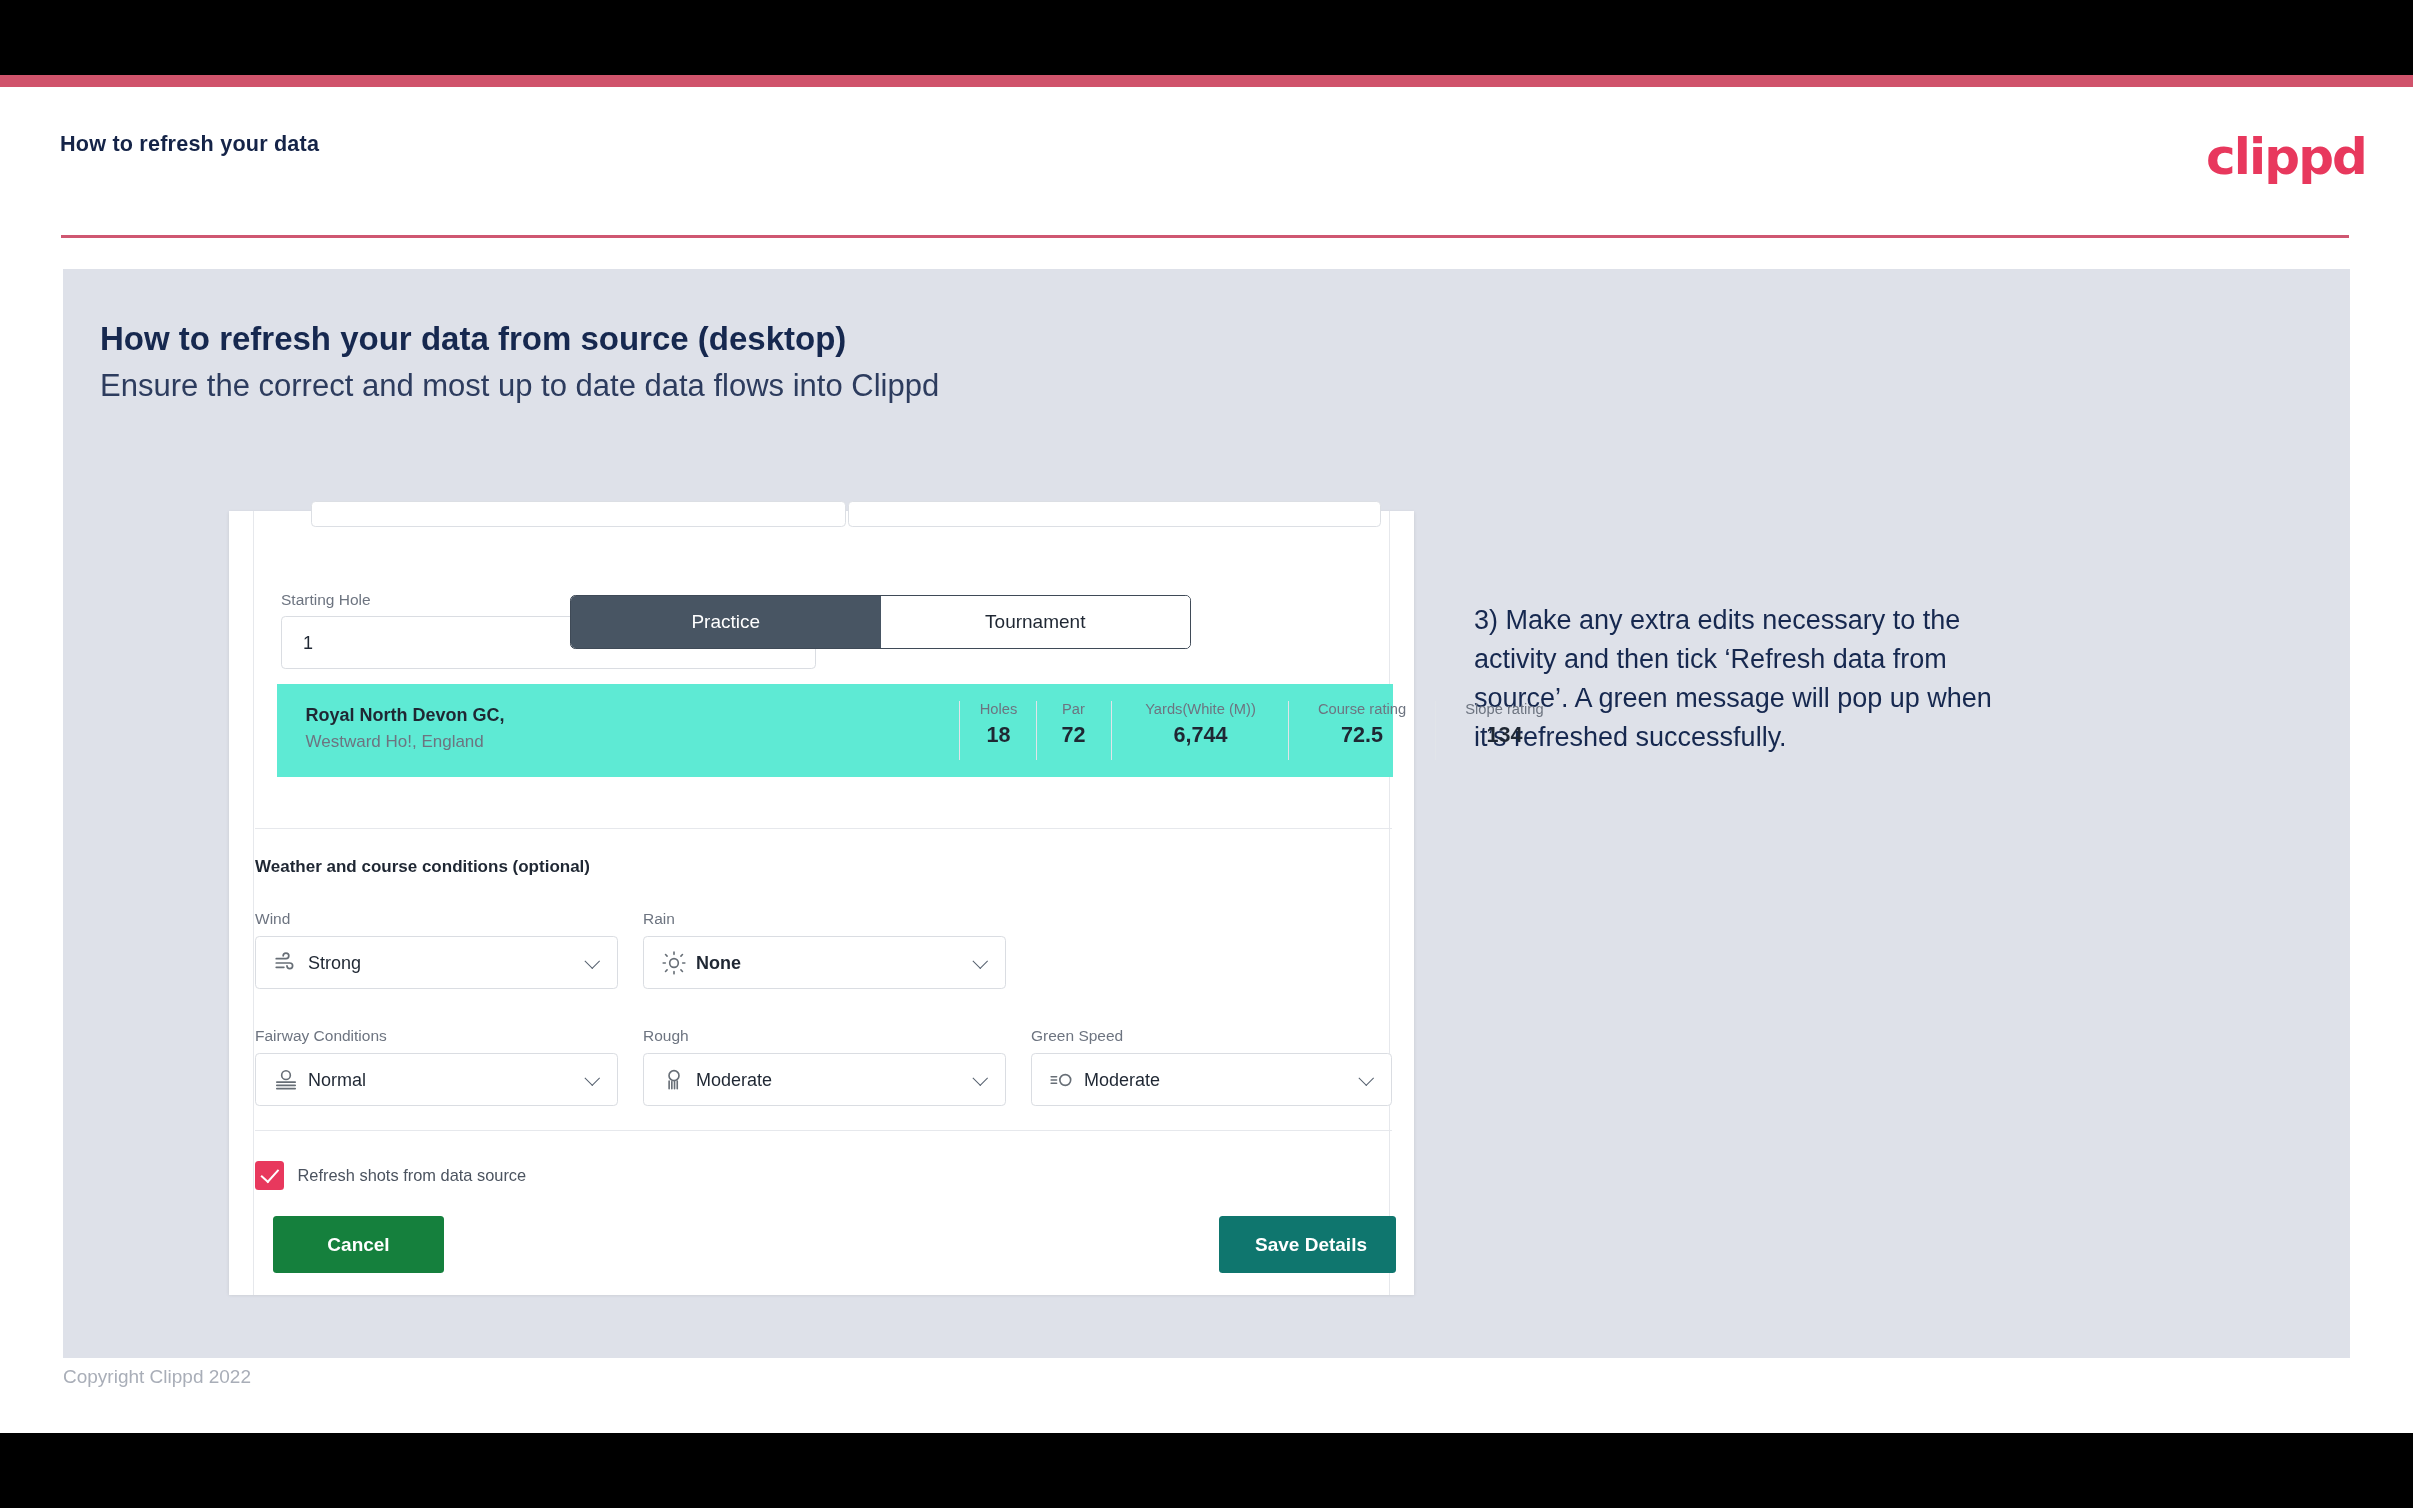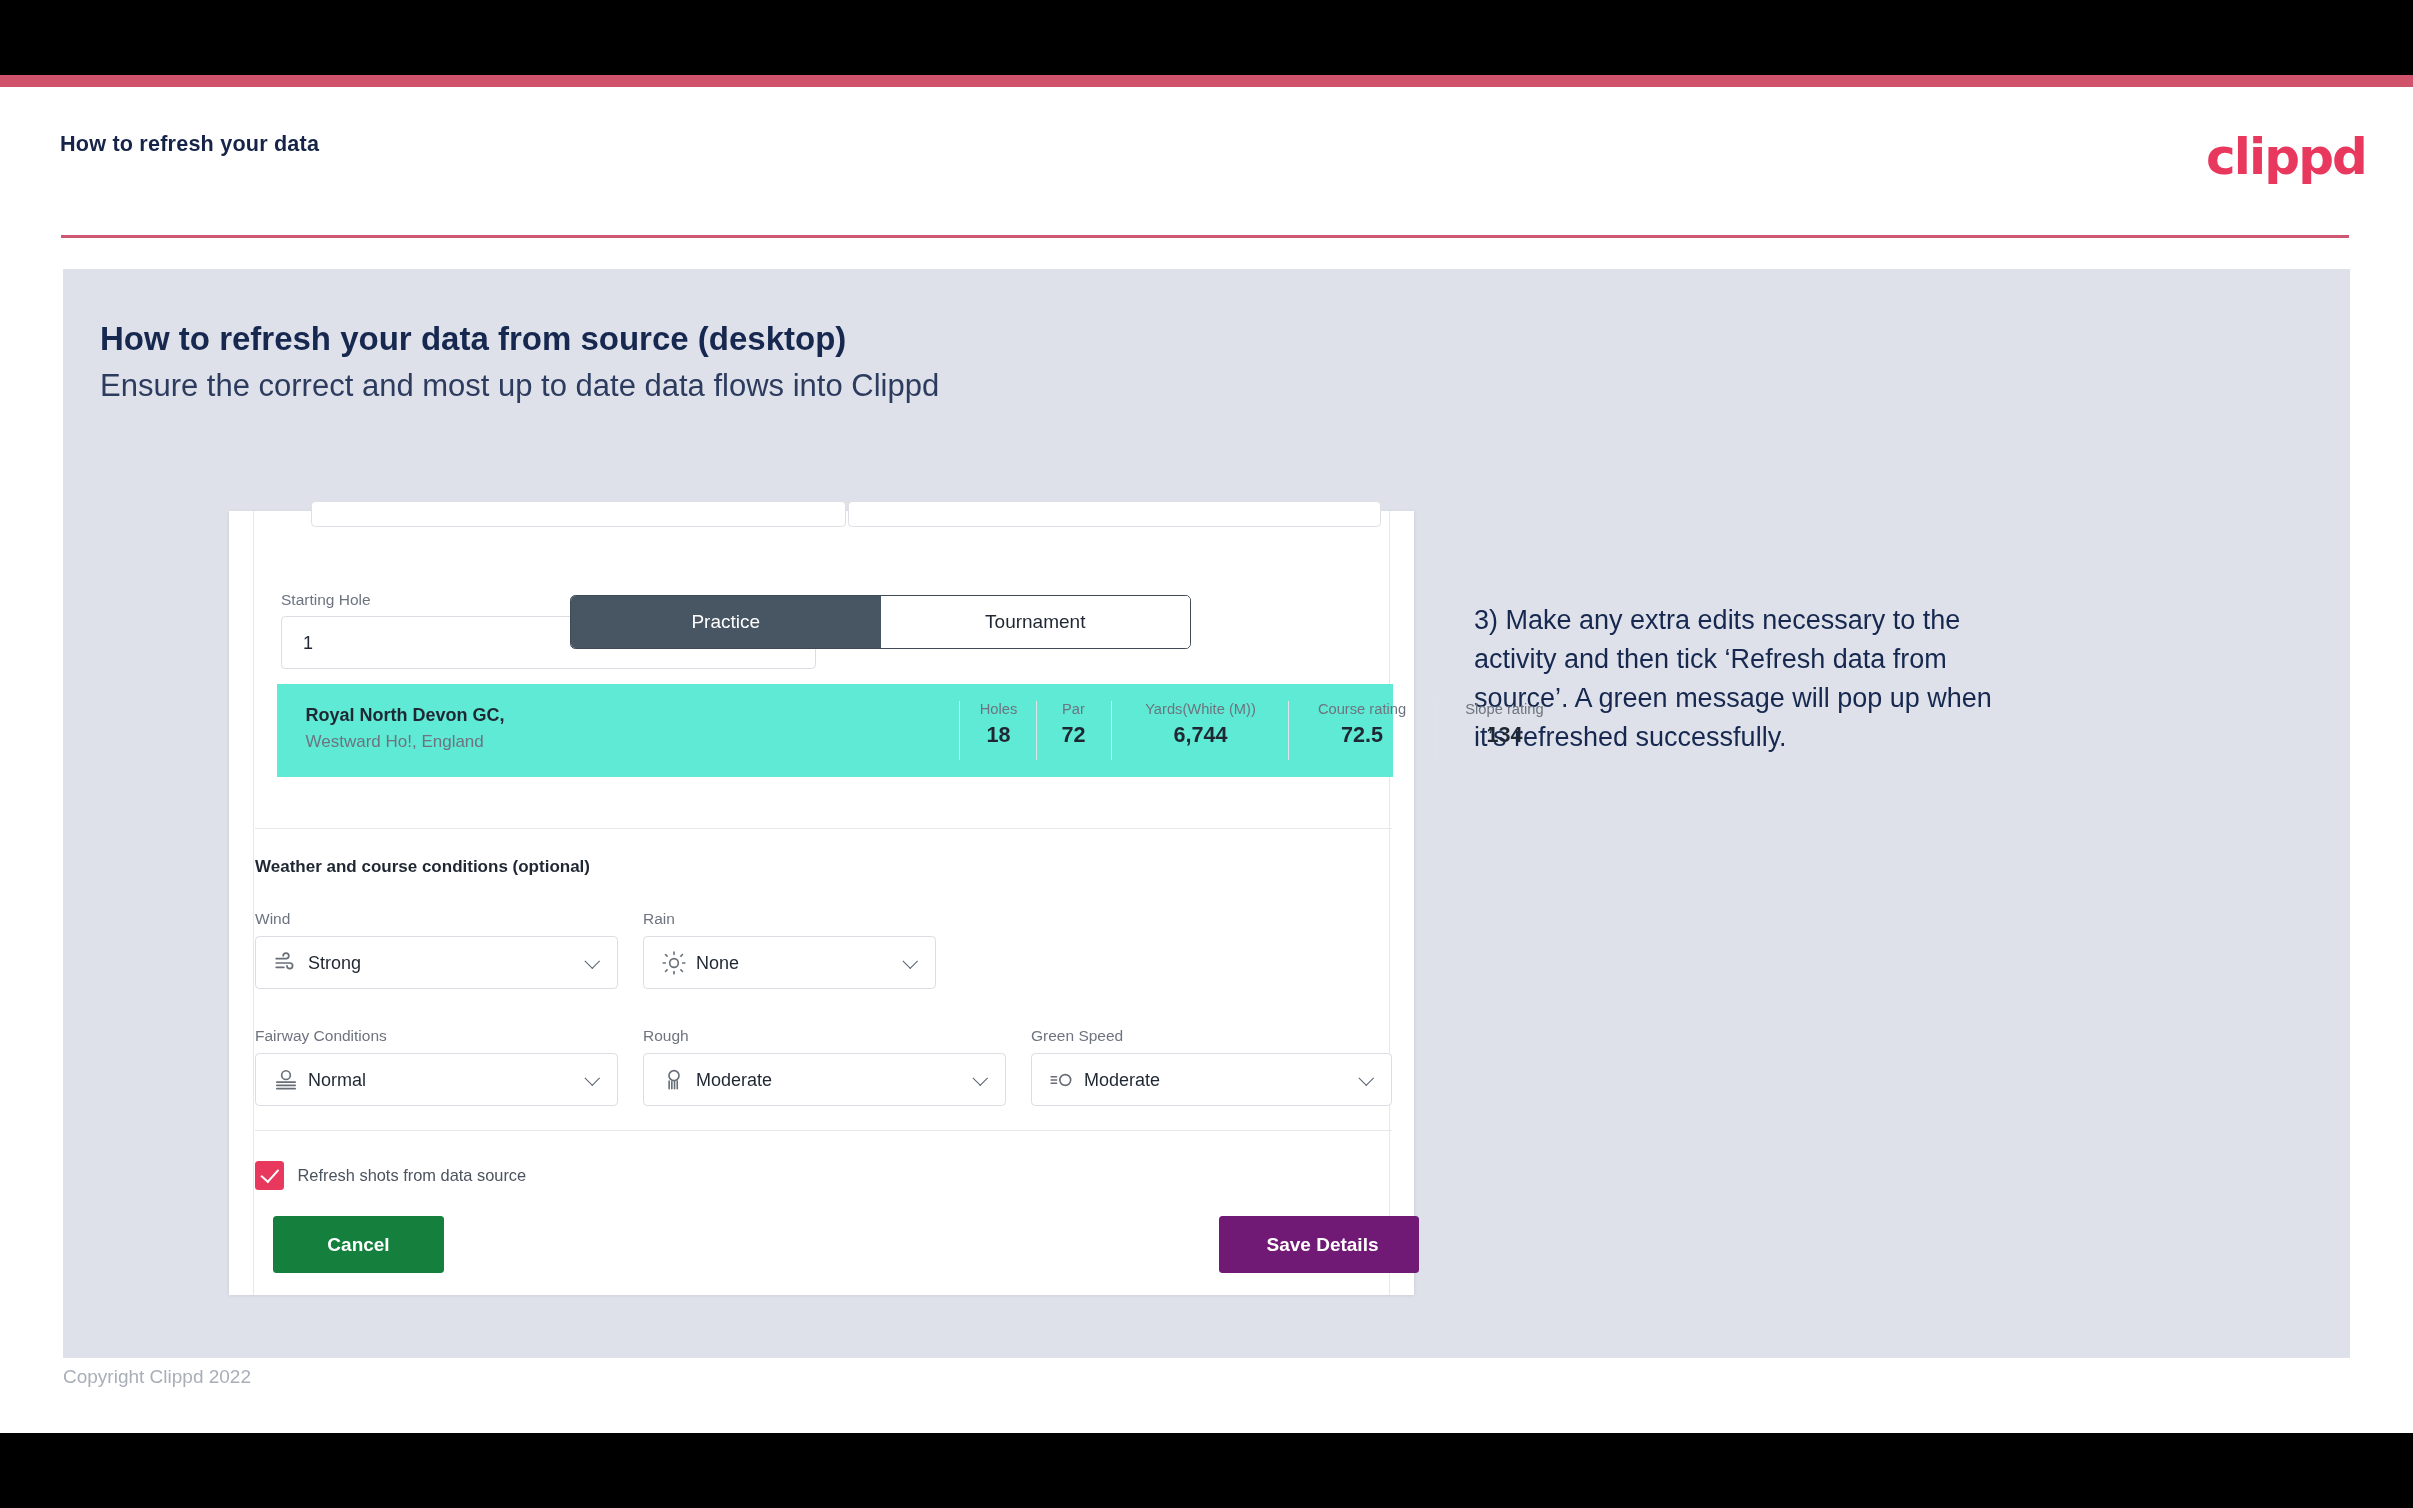--- a/index.html
+++ b/index.html
@@ -180,21 +180,21 @@
   }
   .cbx-label { margin-left: 14px; font-size: 16.4px; color: #4b535f; }
 
   
   .btn {
     position: absolute; height: 57px; border-radius: 3.5px;
     display: flex; align-items: center; justify-content: center;
     font-size: 19px; font-weight: bold; color: #ffffff;
   }
   .btn-cancel { left: 273px; top: 1216px; width: 171px; background: #15803d; }
-  .btn-save   { left: 1219px; top: 1216px; width: 200px; background: #701a75; padding-left: 7px; }
+  .btn-save   { left: 1219px; top: 1216px; width: 177px; background: #0f766e; padding-left: 7px; }
 
   .copyright {
     position: absolute; left: 63px; top: 1366px;
     font-size: 19px; color: #a9aeb8;
   }
 </style>
 </head>
 <body>
 
 <div class="slide">
@@ -270,21 +270,21 @@
         <path d="M3 8h9a2.6 2.6 0 1 0-2.6-2.6"></path>
         <path d="M3 12h12.5a2.6 2.6 0 1 1-2.6 2.6"></path>
         <path d="M3 16h7"></path>
       </svg>
     </span>
     <span class="select-val with-icon">Strong</span>
     <span class="chev"></span>
   </div>
 
   <div class="field-label" style="left:643px; top:910px;">Rain</div>
-  <div class="select-box" style="left:643px; top:936px; width:293px;">
+  <div class="select-box" style="left:643px; top:936px; width:363px;font-weight:bold;">
     <span class="sel-icon">
       <svg viewBox="0 0 24 24" width="26" height="26" fill="none" stroke="#3d4650" stroke-width="1.5" stroke-linecap="round">
         <circle cx="12" cy="12" r="4"></circle>
         <path d="M12 2v2M12 20v2M4.2 4.2l1.4 1.4M18.4 18.4l1.4 1.4M2 12h2M20 12h2M4.2 19.8l1.4-1.4M18.4 5.6l1.4-1.4"></path>
       </svg>
     </span>
     <span class="select-val with-icon">None</span>
     <span class="chev"></span>
   </div>
 

